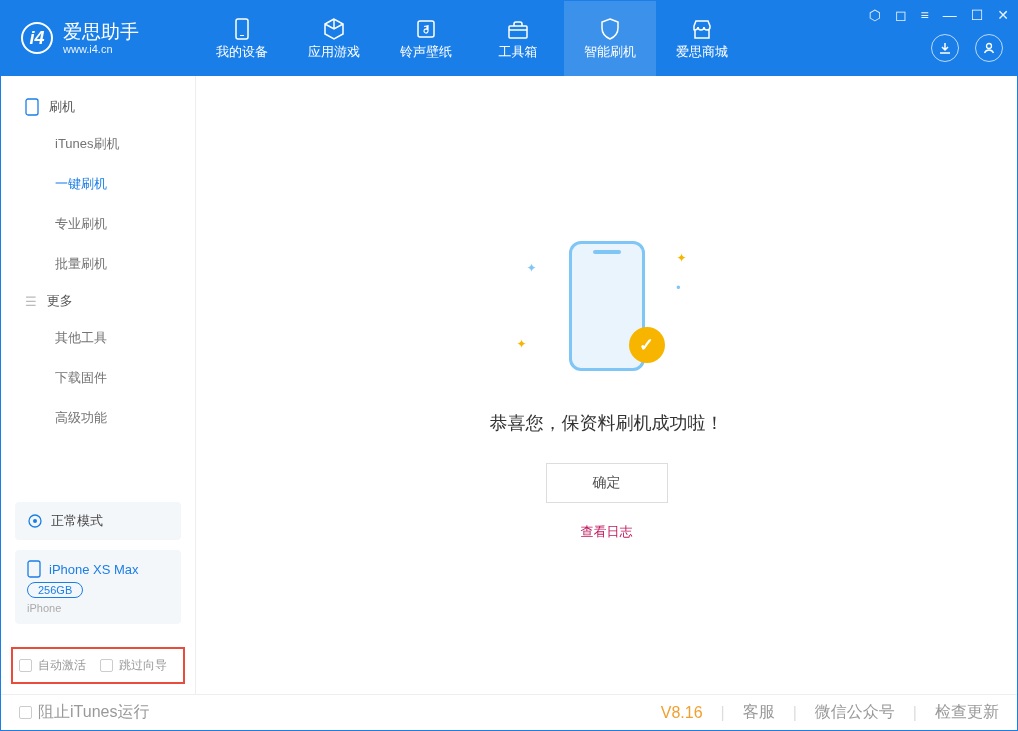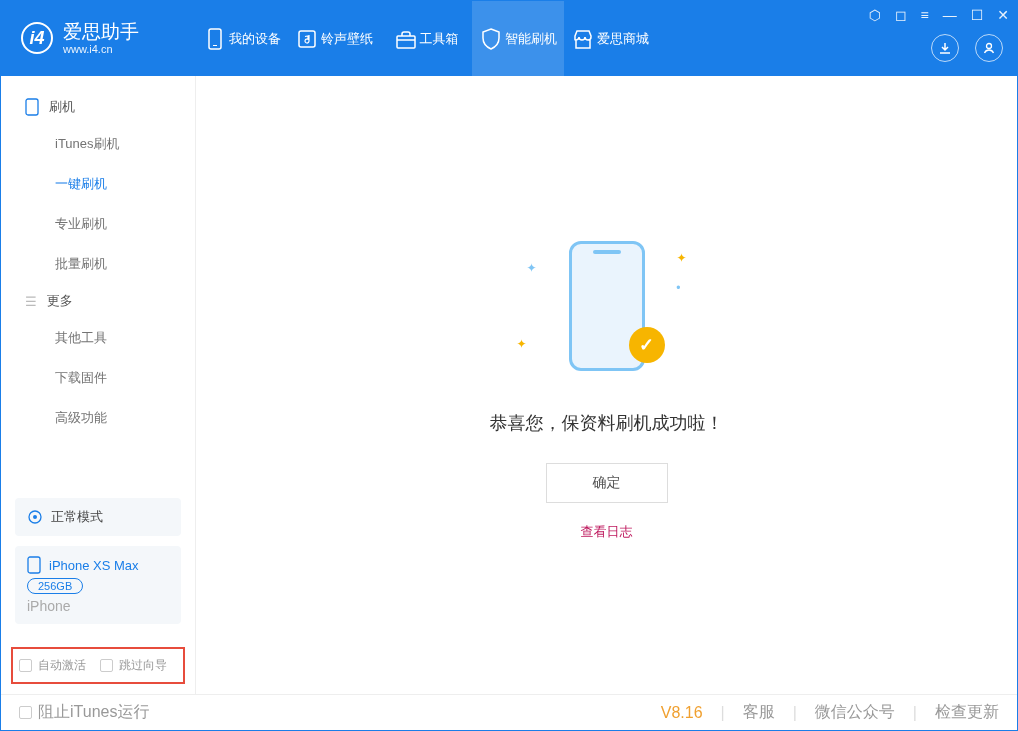--- a/index.html
+++ b/index.html
@@ -3,38 +3,38 @@
 <meta charset="utf-8">
 <style>
 *{margin:0;padding:0;box-sizing:border-box;font-family:"Microsoft YaHei","PingFang SC",sans-serif}
 body{background:#fff;width:1018px;height:731px;overflow:hidden;position:relative;border:1px solid #1a7ee8}
 .header{height:75px;background:linear-gradient(to right,#1a7ee8,#1a7ee8);display:flex;align-items:center;color:#fff;position:relative}
 .logo-section{display:flex;align-items:center;padding:0 20px;min-width:195px}
 .logo-icon{width:32px;height:32px;border:2px solid #fff;border-radius:50%;display:flex;align-items:center;justify-content:center;font-weight:bold;font-size:18px;margin-right:10px;font-style:italic}
 .logo-text{font-size:19px;font-weight:normal;line-height:1.1}
 .logo-sub{font-size:11px;opacity:.9}
 .nav-tabs{display:flex;height:100%}
-.nav-tab{width:92px;height:100%;display:flex;flex-direction:row;align-items:center;justify-content:center;cursor:pointer;font-size:13px;gap:2px}
+.nav-tab{width:92px;height:100%;display:flex;flex-direction:column;align-items:center;justify-content:center;cursor:pointer;font-size:13px;gap:2px}
 .nav-tab.active{background:rgba(255,255,255,.15)}
 .nav-icon{width:24px;height:24px;display:flex;align-items:center;justify-content:center}
 .window-controls{position:absolute;right:8px;top:6px;display:flex;gap:14px;font-size:14px}
 .window-controls span{cursor:pointer;opacity:.9}
 .header-actions{position:absolute;right:14px;bottom:14px;display:flex;gap:16px}
 .action-circle{width:28px;height:28px;border:1.5px solid rgba(255,255,255,.7);border-radius:50%;display:flex;align-items:center;justify-content:center;cursor:pointer}
 .body-area{display:flex;height:620px}
 .sidebar{width:195px;background:#fff;border-right:1px solid #eee;padding-top:14px;position:relative}
 .side-group{padding:8px 24px;font-size:13px;color:#555;display:flex;align-items:center;gap:10px;font-weight:400}
 .side-item{padding:11px 20px 11px 54px;font-size:13px;color:#737373;cursor:pointer}
 .side-item.active{color:#1a7ee8}
 .device-panel{position:absolute;bottom:72px;left:14px;right:14px}
 .device-box{background:#f4f7fa;border-radius:4px;padding:10px 12px;margin-bottom:10px;font-size:13px;color:#444;display:flex;align-items:center;gap:8px}
 .device-box2{background:#f4f7fa;border-radius:4px;padding:10px 12px;font-size:13px}
 .device-name{color:#1a7ee8;font-weight:500}
 .capacity{display:inline-block;border:1px solid #1a7ee8;color:#1a7ee8;border-radius:10px;padding:1px 10px;font-size:11px;margin-top:4px}
-.device-type{color:#aaa;font-size:14px;margin-top:4px}
+.device-type{color:#aaa;font-size:11px;margin-top:4px}
 .bottom-options{position:absolute;bottom:12px;left:10px;right:10px;border:2px solid #e74c3c;padding:8px 6px;display:flex;gap:14px;align-items:center}
 .checkbox-item{display:flex;align-items:center;gap:6px;font-size:12px;color:#999}
 .checkbox{width:13px;height:13px;border:1px solid #ccc;border-radius:2px}
 .main{flex:1;display:flex;flex-direction:column;align-items:center;justify-content:center;position:relative}
 .success-illustration{width:220px;height:150px;position:relative;margin-bottom:30px}
 .phone-outline{position:absolute;left:50%;top:10px;transform:translateX(-50%);width:76px;height:130px;border:3px solid #7fc5f5;border-radius:12px;background:#eaf4fd}
 .badge-check{position:absolute;right:52px;bottom:18px;width:36px;height:36px;background:#f7b500;border-radius:50%;display:flex;align-items:center;justify-content:center;color:#fff;font-size:18px;font-weight:bold}
 .sparkle{position:absolute;font-size:12px}
 .s1{left:30px;top:30px;color:#7fc5f5}.s2{right:30px;top:20px;color:#f7b500}.s3{left:20px;bottom:30px;color:#f7b500}.s4{right:36px;top:50px;color:#7fc5f5}
 .success-title{font-size:18px;color:#333;margin-bottom:28px}
@@ -64,20 +64,28 @@
         <div class="nav-icon">
           <svg width="20" height="24" viewBox="0 0 20 24">
             <rect x="4" y="2" width="12" height="20" rx="2" fill="none" stroke="#fff" stroke-width="1.5"></rect>
             <rect x="8" y="18" width="4" height="1" fill="#fff"></rect>
           </svg>
         </div>
         <span>我的设备</span>
       </div>
     <div class="nav-tab">
         <div class="nav-icon">
+          <svg width="24" height="24" viewBox="0 0 24 24">
+            <path d="M12 2L3 7v10l9 5 9-5V7l-9-5z M12 2v10 M3 7l9 5 9-5" fill="none" stroke="#fff" stroke-width="1.5"></path>
+          </svg>
+        </div>
+        <span>应用游戏</span>
+      </div>
+    <div class="nav-tab">
+        <div class="nav-icon">
           <svg width="22" height="22" viewBox="0 0 22 22">
             <rect x="3" y="3" width="16" height="16" rx="2" fill="none" stroke="#fff" stroke-width="1.5"></rect>
             <path d="M13 7v6a2 2 0 11-1-1.7V8l-3 .5" fill="none" stroke="#fff" stroke-width="1.2"></path>
           </svg>
         </div>
         <span>铃声壁纸</span>
       </div>
     <div class="nav-tab">
         <div class="nav-icon">
           <svg width="24" height="22" viewBox="0 0 24 22">

